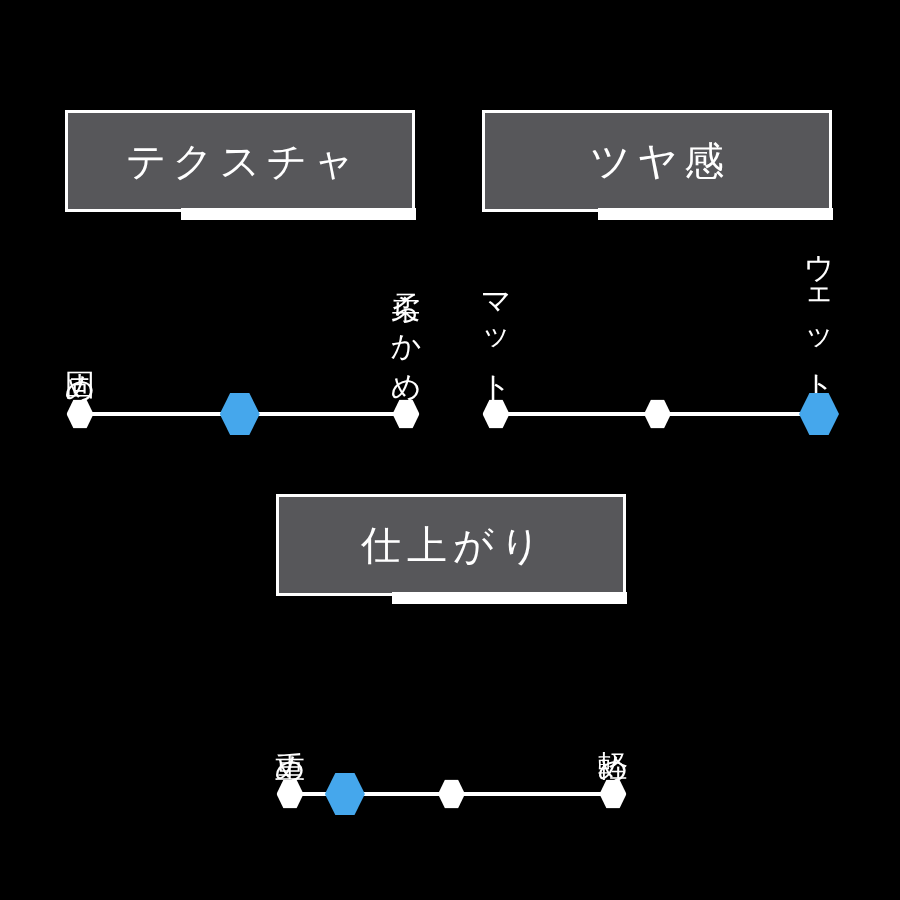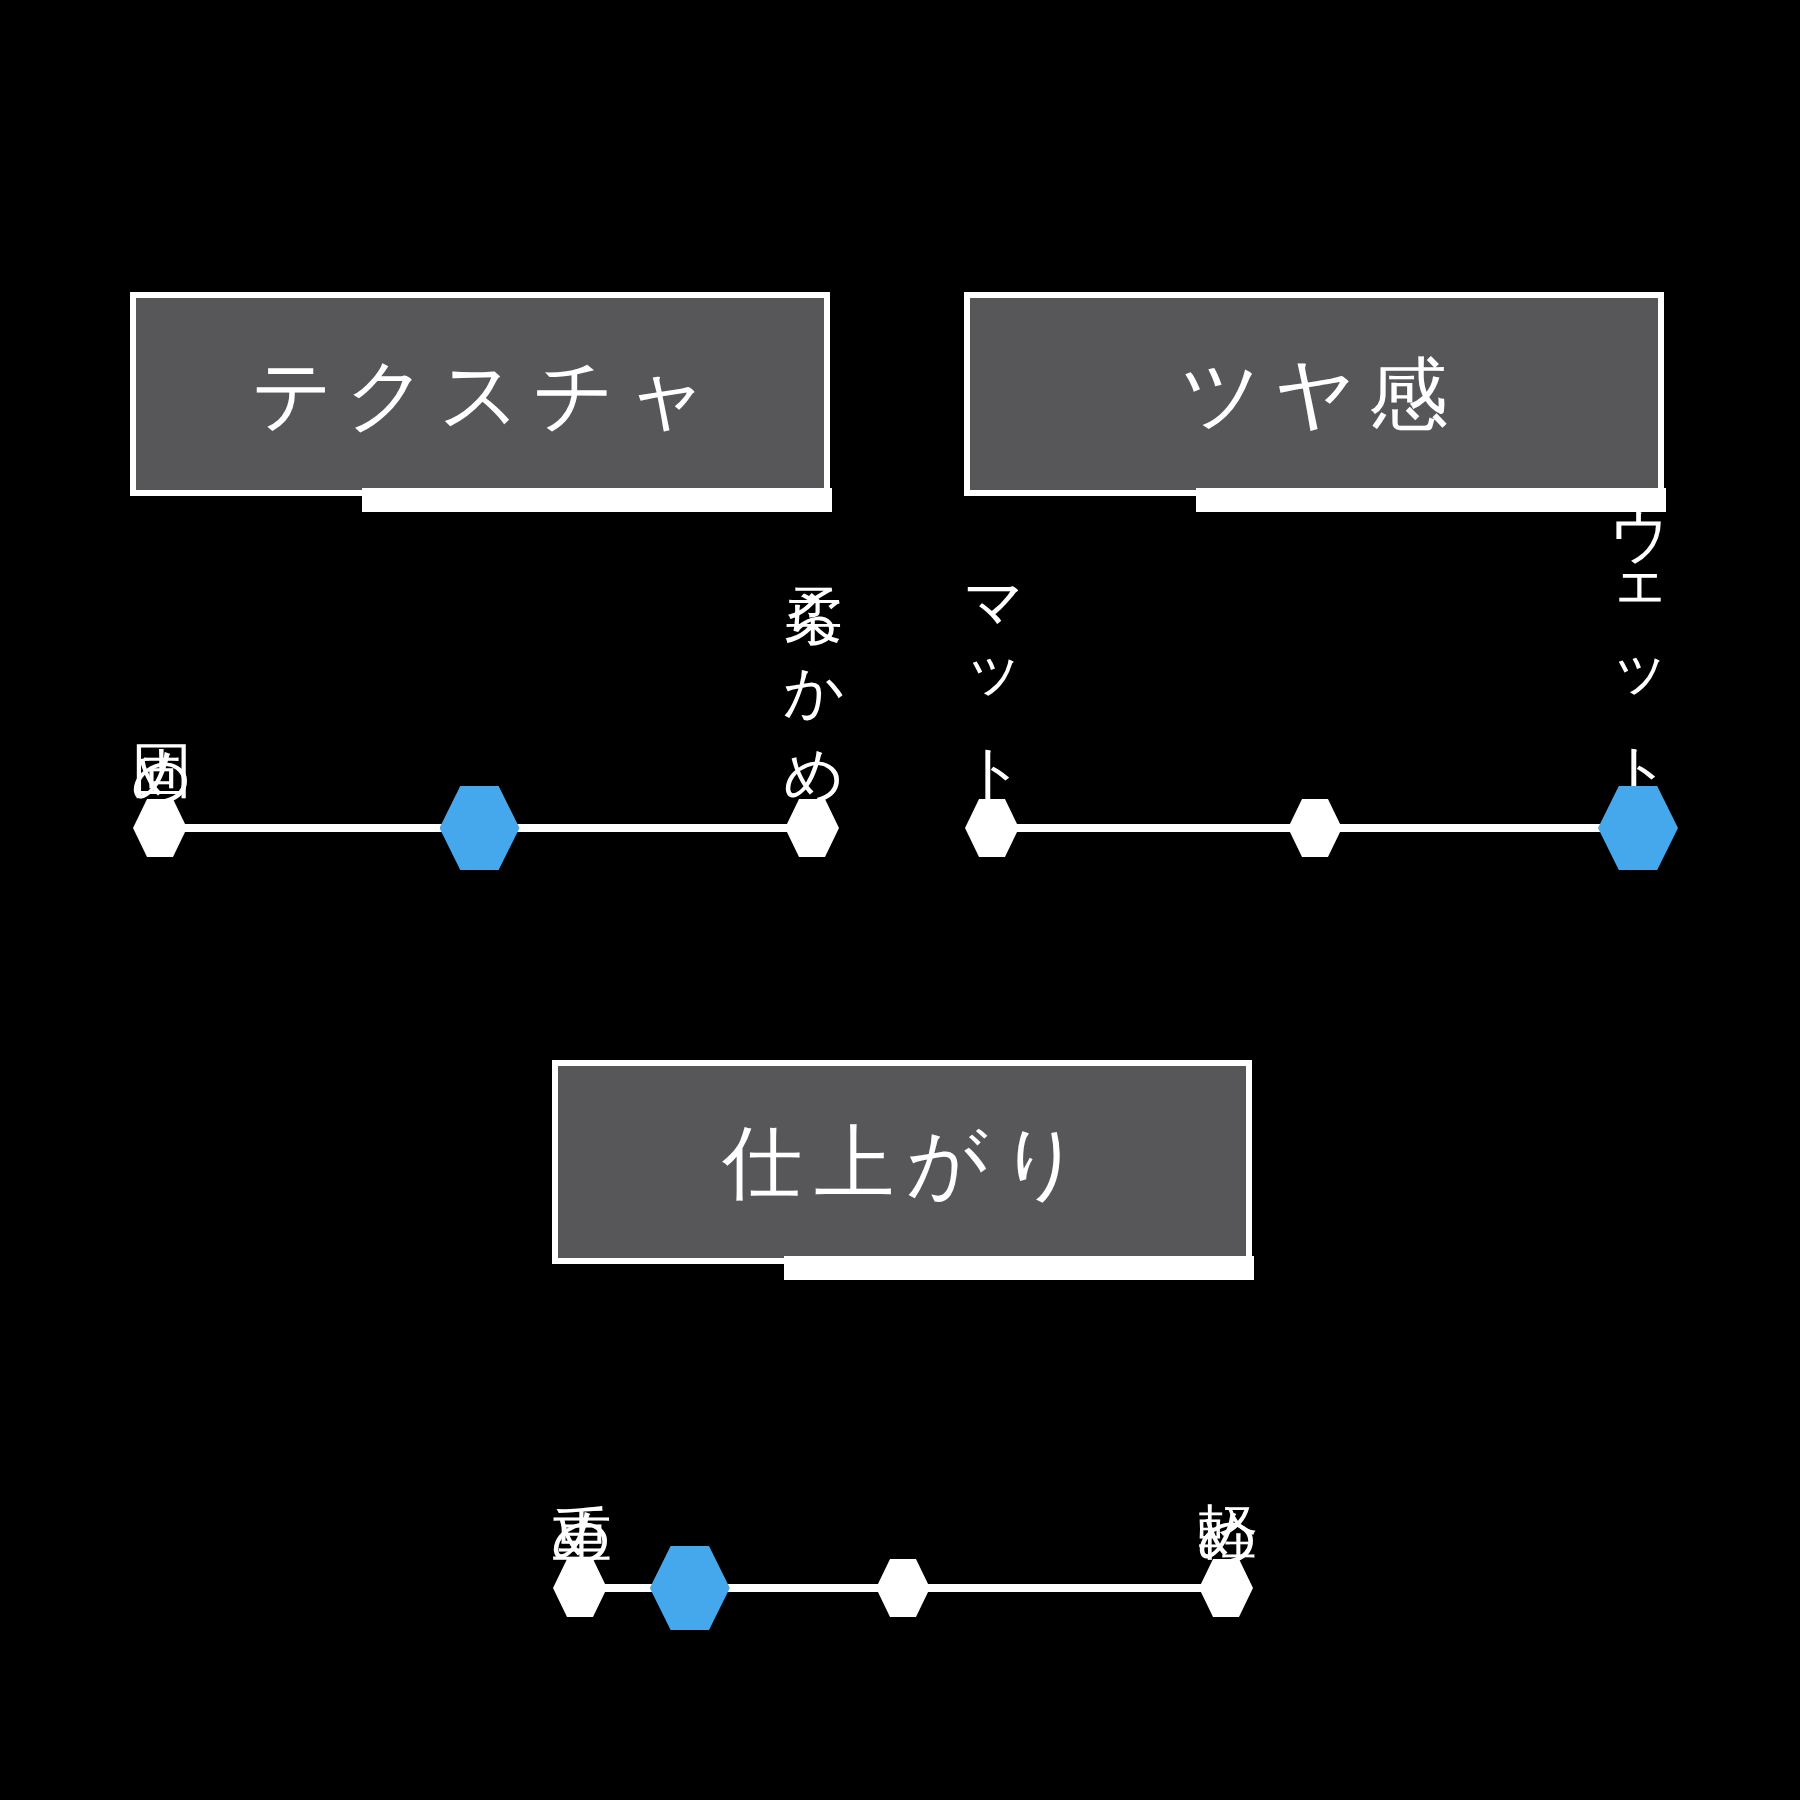--- a/index.html
+++ b/index.html
@@ -19,21 +19,20 @@
   .header-box {
     position: absolute;
     width: 350px;
     height: 102px;
     box-sizing: border-box;
     background: var(--panel, #57575a);
     border: 3px solid #fff;
     display: flex;
     align-items: center;
     justify-content: center;
-    margin-top: 36px;
   }
   .header-title {
     color: #fff;
     font-size: 40px;
     letter-spacing: 6px;
     text-indent: 6px;
     white-space: nowrap;
   }
   .shadow-bar {
     position: absolute;

